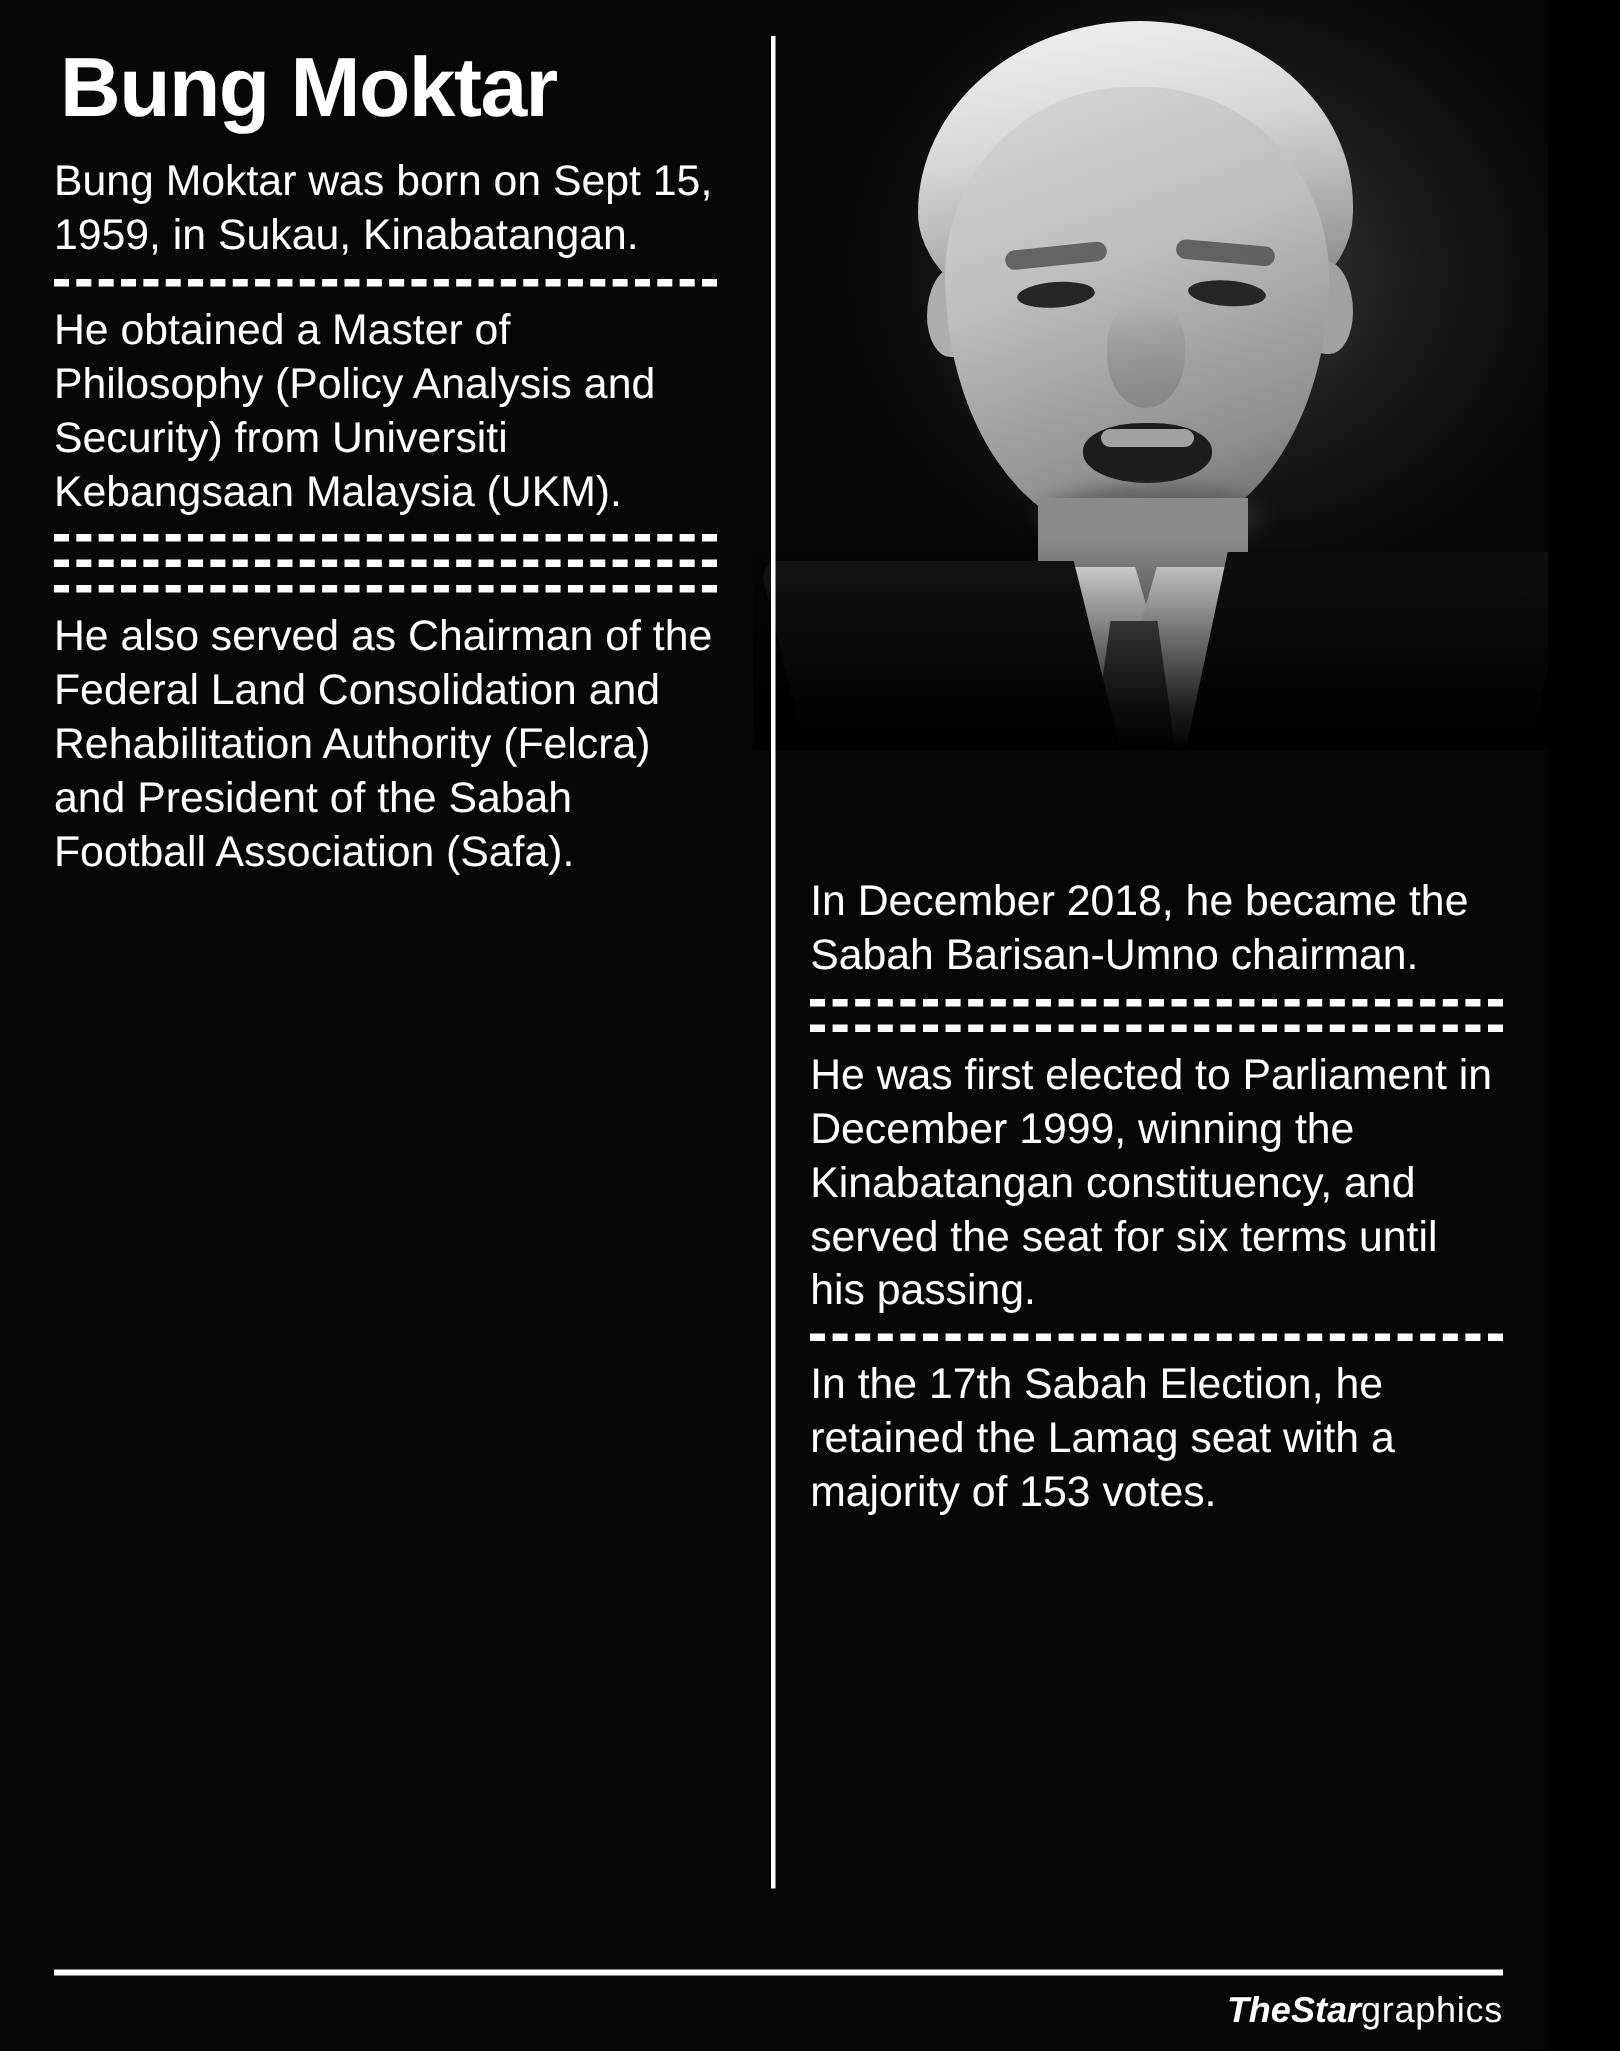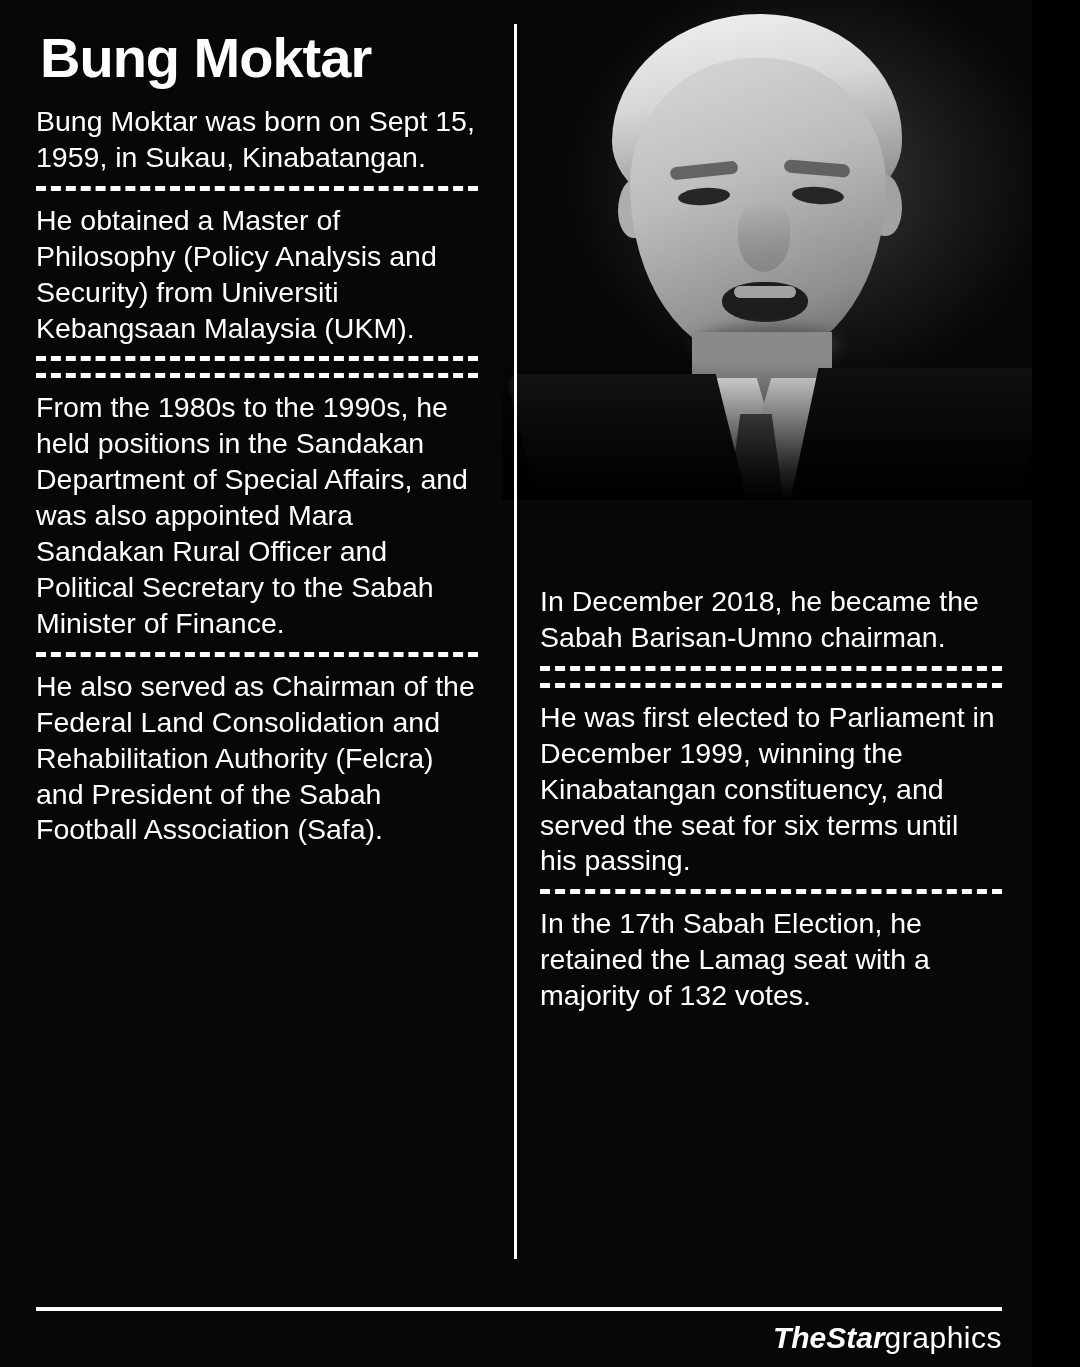--- a/index.html
+++ b/index.html
@@ -261,21 +261,21 @@
     right: 30px;
     bottom: 14px;
   }
   .footer-rule {
     height: 4px;
     background: #ffffff;
     margin-bottom: 12px;
   }
   .logo {
     text-align: right;
-    font-size: 30px;
+    font-size: 24px;
     line-height: 1;
     font-style: italic;
   }
   .logo .the { font-weight: bold; font-style: italic; }
   .logo .star { font-weight: bold; font-style: italic; }
   .logo .graphics { font-weight: normal; font-style: normal; letter-spacing: .5px; }
 </style>
 </head>
 <body>
 
@@ -307,34 +307,33 @@
   <h1 class="title">Bung Moktar</h1>
 
   <div class="columns">
 
     <div class="col-left">
       <p class="fact">Bung Moktar was born on Sept 15, 1959, in Sukau, Kinabatangan.</p>
       <div class="dash-rule"></div>
       <p class="fact">He obtained a Master of Philosophy (Policy Analysis and Security) from Universiti Kebangsaan Malaysia (UKM).</p>
       <div class="dash-rule"></div>
       <div class="dash-rule"></div>
-      <p class="fact">From the 1980s to the 1990s, he held positions in the Sandakan Department of Special Affairs, and was also appointed Mara Sandakan Rural Officer and Political Secretary to the Sabah Minister of Finance.</p>
       <div class="dash-rule"></div>
       <p class="fact">He also served as Chairman of the Federal Land Consolidation and Rehabilitation Authority (Felcra) and President of the Sabah Football Association (Safa).</p>
     </div>
 
     <div class="col-divider"></div>
 
     <div class="col-right">
       <p class="fact">In December 2018, he became the Sabah Barisan-Umno chairman.</p>
       <div class="dash-rule"></div>
       <div class="dash-rule"></div>
       <p class="fact">He was first elected to Parliament in December 1999, winning the Kinabatangan constituency, and served the seat for six terms until his passing.</p>
       <div class="dash-rule"></div>
-      <p class="fact">In the 17th Sabah Election, he retained the Lamag seat with a majority of 132 votes.</p>
+      <p class="fact">In the 17th Sabah Election, he retained the Lamag seat with a majority of 153 votes.</p>
     </div>
 
   </div>
 
   <div class="footer">
     <div class="footer-rule"></div>
     <div class="logo">
       <span class="the">The</span><span class="star">Star</span><span class="graphics">graphics</span>
     </div>
   </div>

